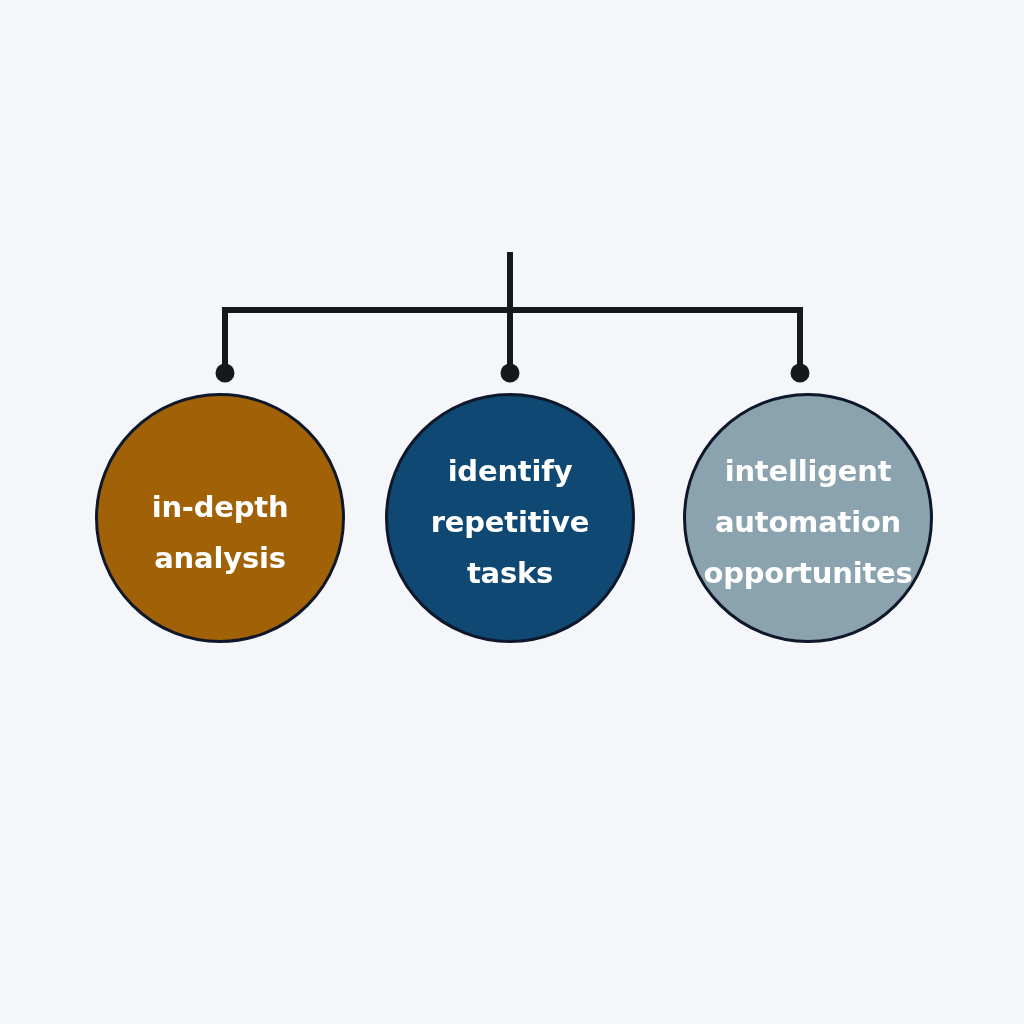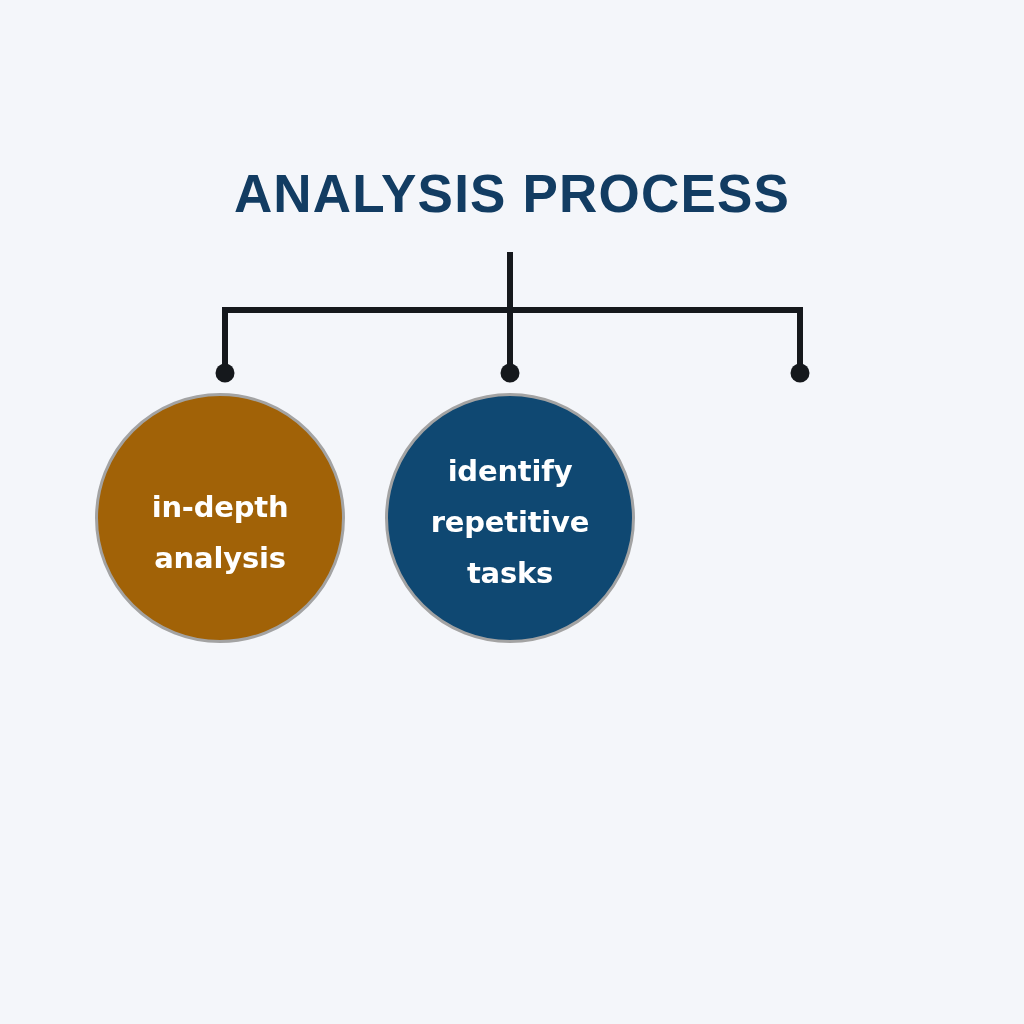--- a/index.html
+++ b/index.html
@@ -46,21 +46,21 @@
     pointer-events: none;
   }
 
   
   .node {
     position: absolute;
     top: 393px;
     width: 250px;
     height: 250px;
     border-radius: 50%;
-    border: 3px solid #a3a3a3;
+    border: 3px solid #0f172a;
     box-sizing: border-box;
     display: flex;
     align-items: center;
     justify-content: center;
   }
   #node-0 { left: 95px;  background: #a16207; }
   #node-1 { left: 385px; background: #0f4872; }
   #node-2 { left: 683px; background: #8aa3ae; }
 
   .node-label {
@@ -77,21 +77,20 @@
   
   #node-0 .node-label { transform: translateY(15px); }
   #node-1 .node-label { transform: translateY(4px); }
   #node-2 .node-label { transform: translateY(4px); }
 </style>
 </head>
 <body>
 
 <div id="diagram-root">
 
-  <div id="diagram-title">ANALYSIS PROCESS</div>
 
   <svg id="connector-layer" viewBox="0 0 1024 1024" xmlns="http://www.w3.org/2000/svg">
 
     <line x1="510" y1="252" x2="510" y2="373" stroke="#15181c" stroke-width="6"></line>
 
     <line x1="222" y1="310" x2="803" y2="310" stroke="#15181c" stroke-width="6"></line>
 
     <line x1="225" y1="310" x2="225" y2="373" stroke="#15181c" stroke-width="6"></line>
 
     <line x1="800" y1="310" x2="800" y2="373" stroke="#15181c" stroke-width="6"></line>
@@ -105,14 +104,19 @@
     <div class="node-label">in-depth
 analysis</div>
   </div>
 
   <div class="node" id="node-1">
     <div class="node-label">identify
 repetitive
 tasks</div>
   </div>
 
+  <div class="node" id="node-2">
+    <div class="node-label">intelligent
+automation
+opportunites</div>
+  </div>
 
 </div>
 
 </body></html>

